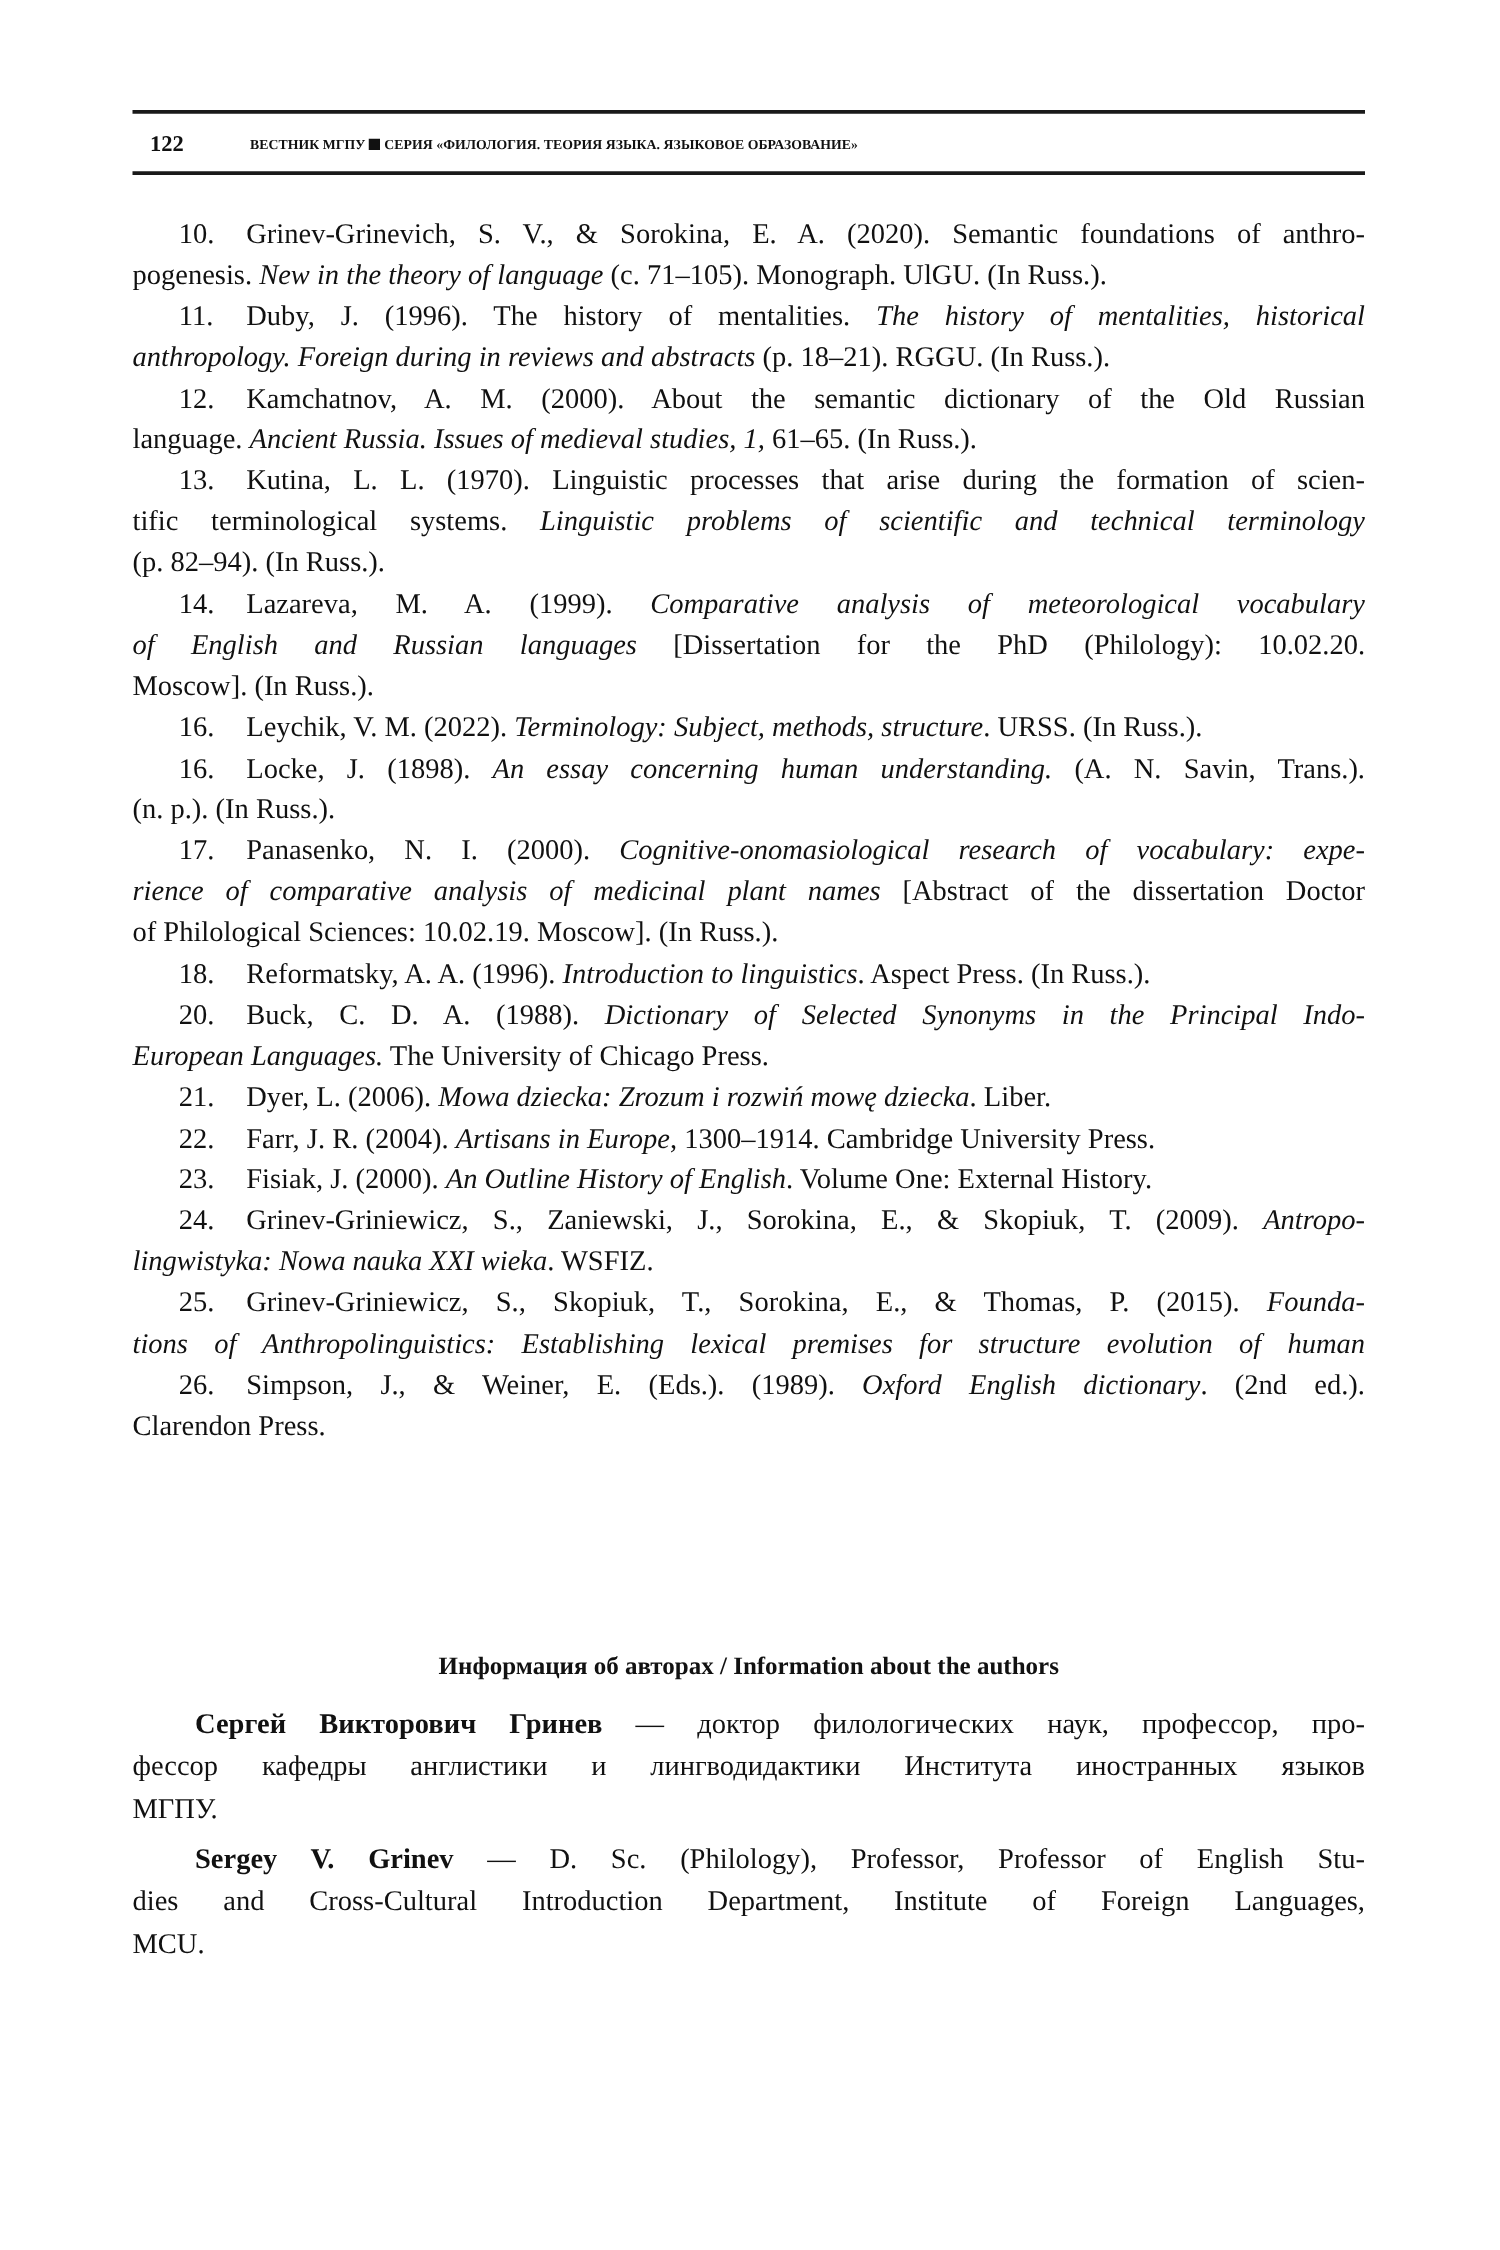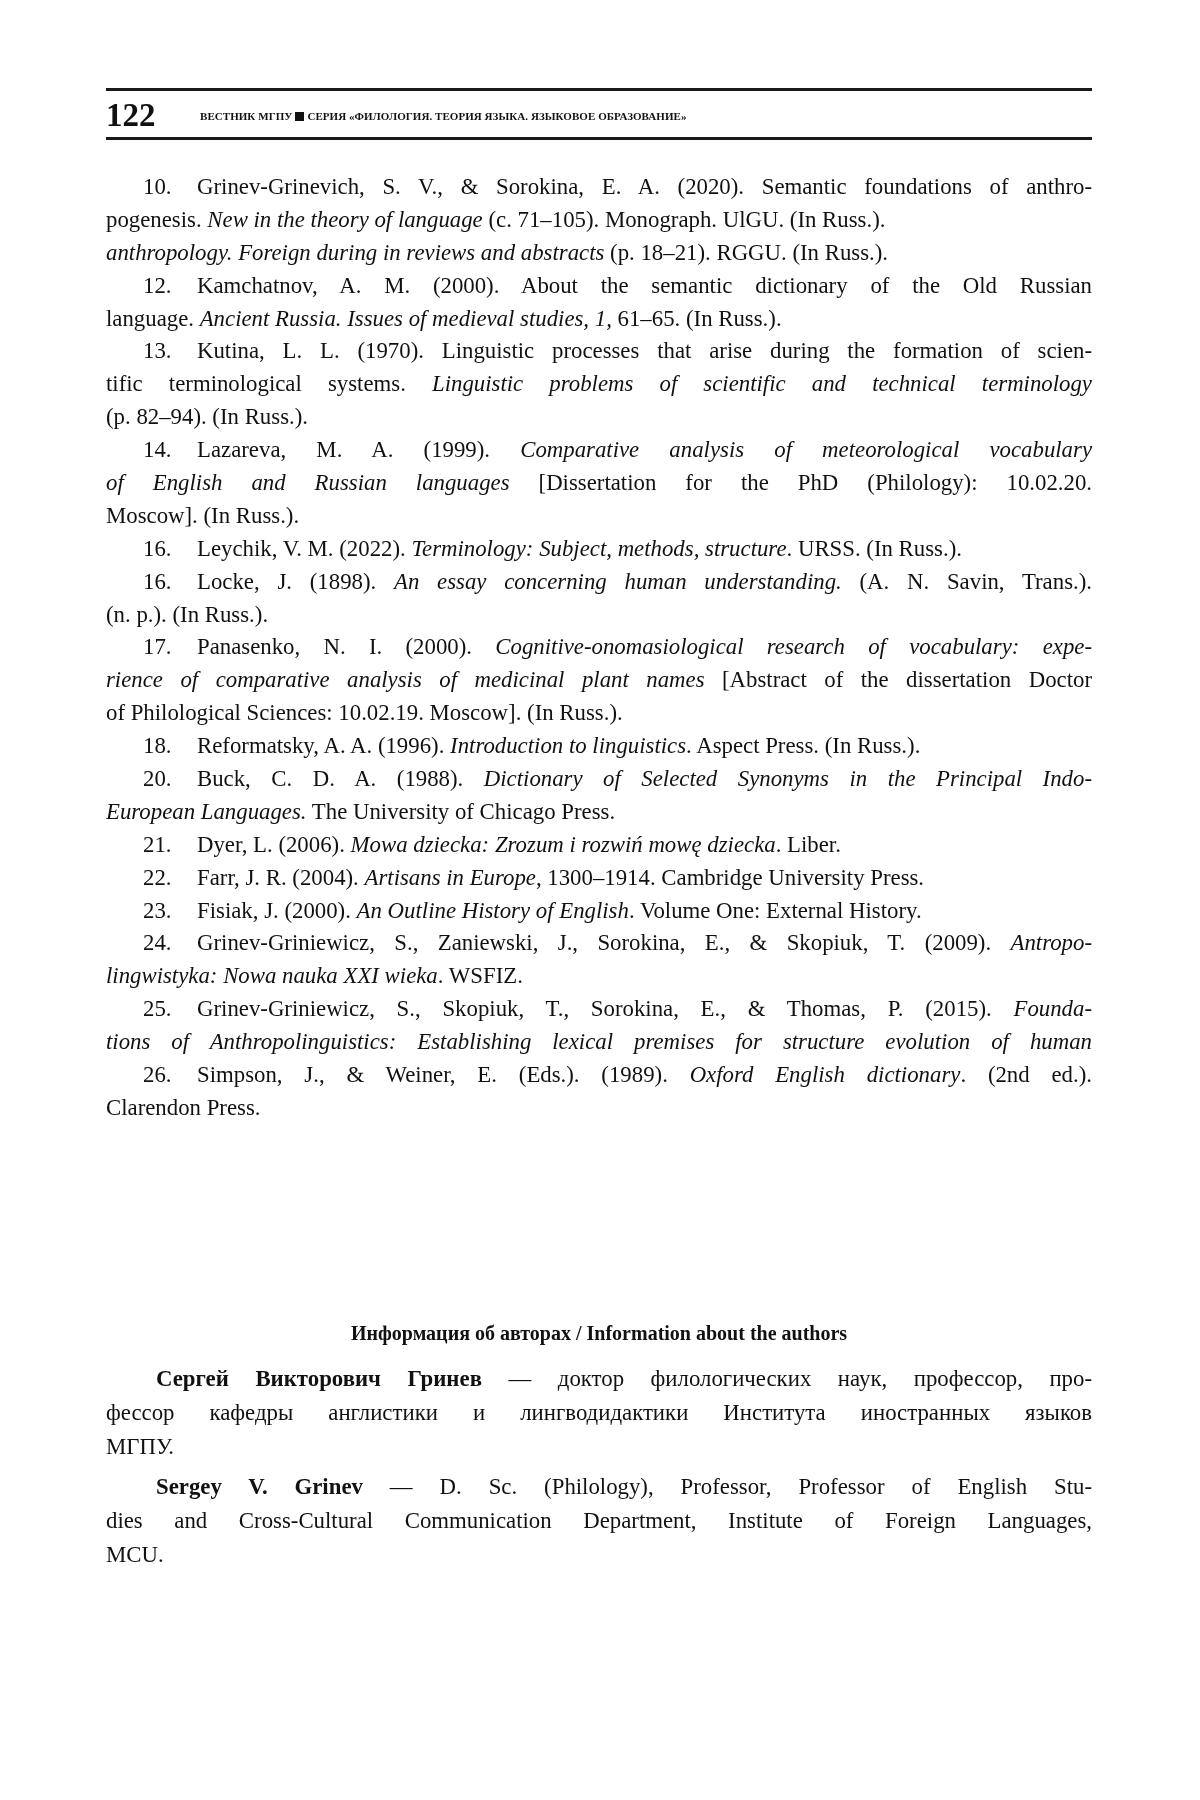--- a/index.html
+++ b/index.html
@@ -2,21 +2,21 @@
 <html><head>
 <meta charset="utf-8">
 <style>
   html, body { margin: 0; padding: 0; background: #ffffff; }
   body { width: 1200px; height: 1800px; position: relative; overflow: hidden;
          font-family: "Liberation Serif", serif; color: #111111; }
   .rule { position: absolute; left: 106px; width: 986px; height: 3px; background: #1a1a1a; }
   #rule-top { top: 88px; }
   #rule-bottom { top: 137px; }
   .running-head { position: absolute; left: 106px; top: 97px; width: 986px; height: 36px; }
-  .page-num { position: absolute; left: 0; top: 0; font-weight: bold; font-size: 33px; line-height: 36px; }
+  .page-num { position: absolute; left: 14px; top: 0; font-weight: bold; font-size: 18px; line-height: 36px; }
   .journal { position: absolute; left: 94px; top: 1px; font-weight: bold; font-size: 11px; line-height: 36px; letter-spacing: 0.05px; white-space: nowrap; }
   .sq { display: inline-block; width: 9px; height: 9px; background: #111; margin: 0 3px 1px 3px; vertical-align: middle; }
   .body { position: absolute; left: 106px; width: 986px; font-size: 22.8px; }
   .line { height: 32.9px; line-height: 32.9px; white-space: nowrap; text-align: justify; text-align-last: justify; overflow: visible; }
   .line.last { text-align-last: left; }
   .line.first { padding-left: 37px; }
   .num { display: inline-block; width: 54px; }
   i { font-style: italic; }
   b { font-weight: bold; }
   #refs { top: 171px; }
@@ -35,20 +35,21 @@
   <span class="journal"><span>ВЕСТНИК МГПУ</span><span class="sq"></span><span>СЕРИЯ «ФИЛОЛОГИЯ. ТЕОРИЯ ЯЗЫКА. ЯЗЫКОВОЕ ОБРАЗОВАНИЕ»</span></span>
 </div>
 <div class="rule" id="rule-bottom"></div>
 
 <div class="body" id="refs">
     <div>
       <div class="line first"><span class="num">10.</span><span>Grinev-Grinevich, S. V., &amp; Sorokina, E. A. (2020). Semantic foundations of anthro-</span></div>
       <div class="line last"><span>pogenesis. </span><i>New in the theory of language</i><span> (c. 71–105). Monograph. UlGU. (In Russ.).</span></div>
     </div>
     <div>
+      <div class="line first"><span class="num">11.</span><span>Duby, J. (1996). The history of mentalities. </span><i>The history of mentalities, historical</i></div>
       <div class="line last"><i>anthropology. Foreign during in reviews and abstracts</i><span> (p. 18–21). RGGU. (In Russ.).</span></div>
     </div>
     <div>
       <div class="line first"><span class="num">12.</span><span>Kamchatnov, A. M. (2000). About the semantic dictionary of the Old Russian</span></div>
       <div class="line last"><span>language. </span><i>Ancient Russia. Issues of medieval studies, 1,</i><span> 61–65. (In Russ.).</span></div>
     </div>
     <div>
       <div class="line first"><span class="num">13.</span><span>Kutina, L. L. (1970). Linguistic processes that arise during the formation of scien-</span></div>
       <div class="line"><span>tific terminological systems. </span><i>Linguistic problems of scientific and technical terminology</i></div>
       <div class="line last"><span>(p. 82–94). (In Russ.).</span></div>
@@ -102,16 +103,16 @@
 
 <div class="section-title">Информация об авторах / Information about the authors</div>
 <div class="body" id="authors">
     <div class="apara">
       <div class="line first"><b>Сергей Викторович Гринев</b><span> — доктор филологических наук, профессор, про-</span></div>
       <div class="line"><span>фессор кафедры англистики и лингводидактики Института иностранных языков</span></div>
       <div class="line last"><span>МГПУ.</span></div>
     </div>
     <div class="apara">
       <div class="line first"><b>Sergey V. Grinev</b><span> — D. Sc. (Philology), Professor, Professor of English Stu-</span></div>
-      <div class="line"><span>dies and Cross-Cultural Communication Department, Institute of Foreign Languages,</span></div>
+      <div class="line"><span>dies and Cross-Cultural Introduction Department, Institute of Foreign Languages,</span></div>
       <div class="line last"><span>MCU.</span></div>
     </div>
   </div>
 
 </body></html>

